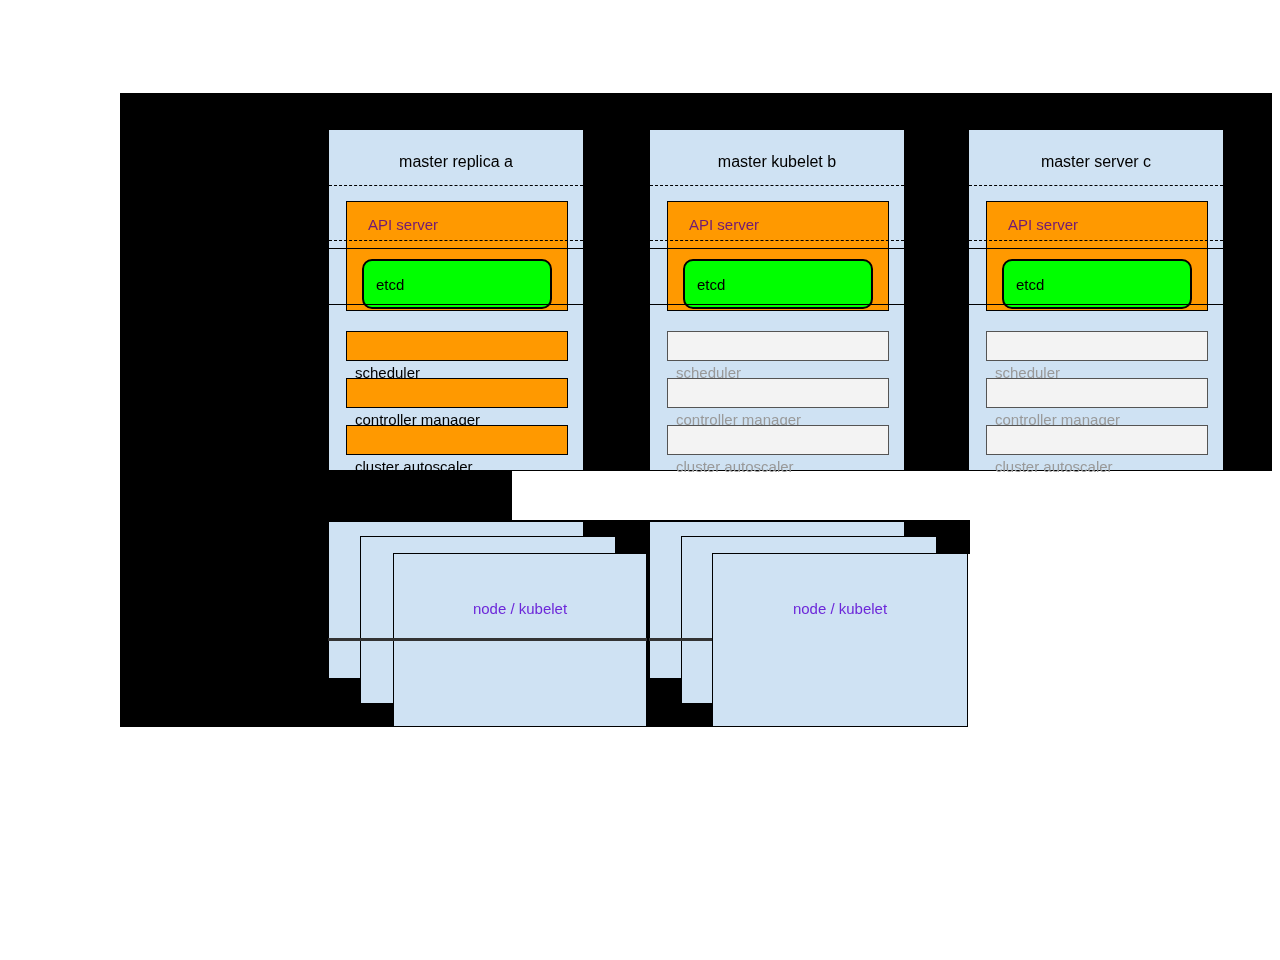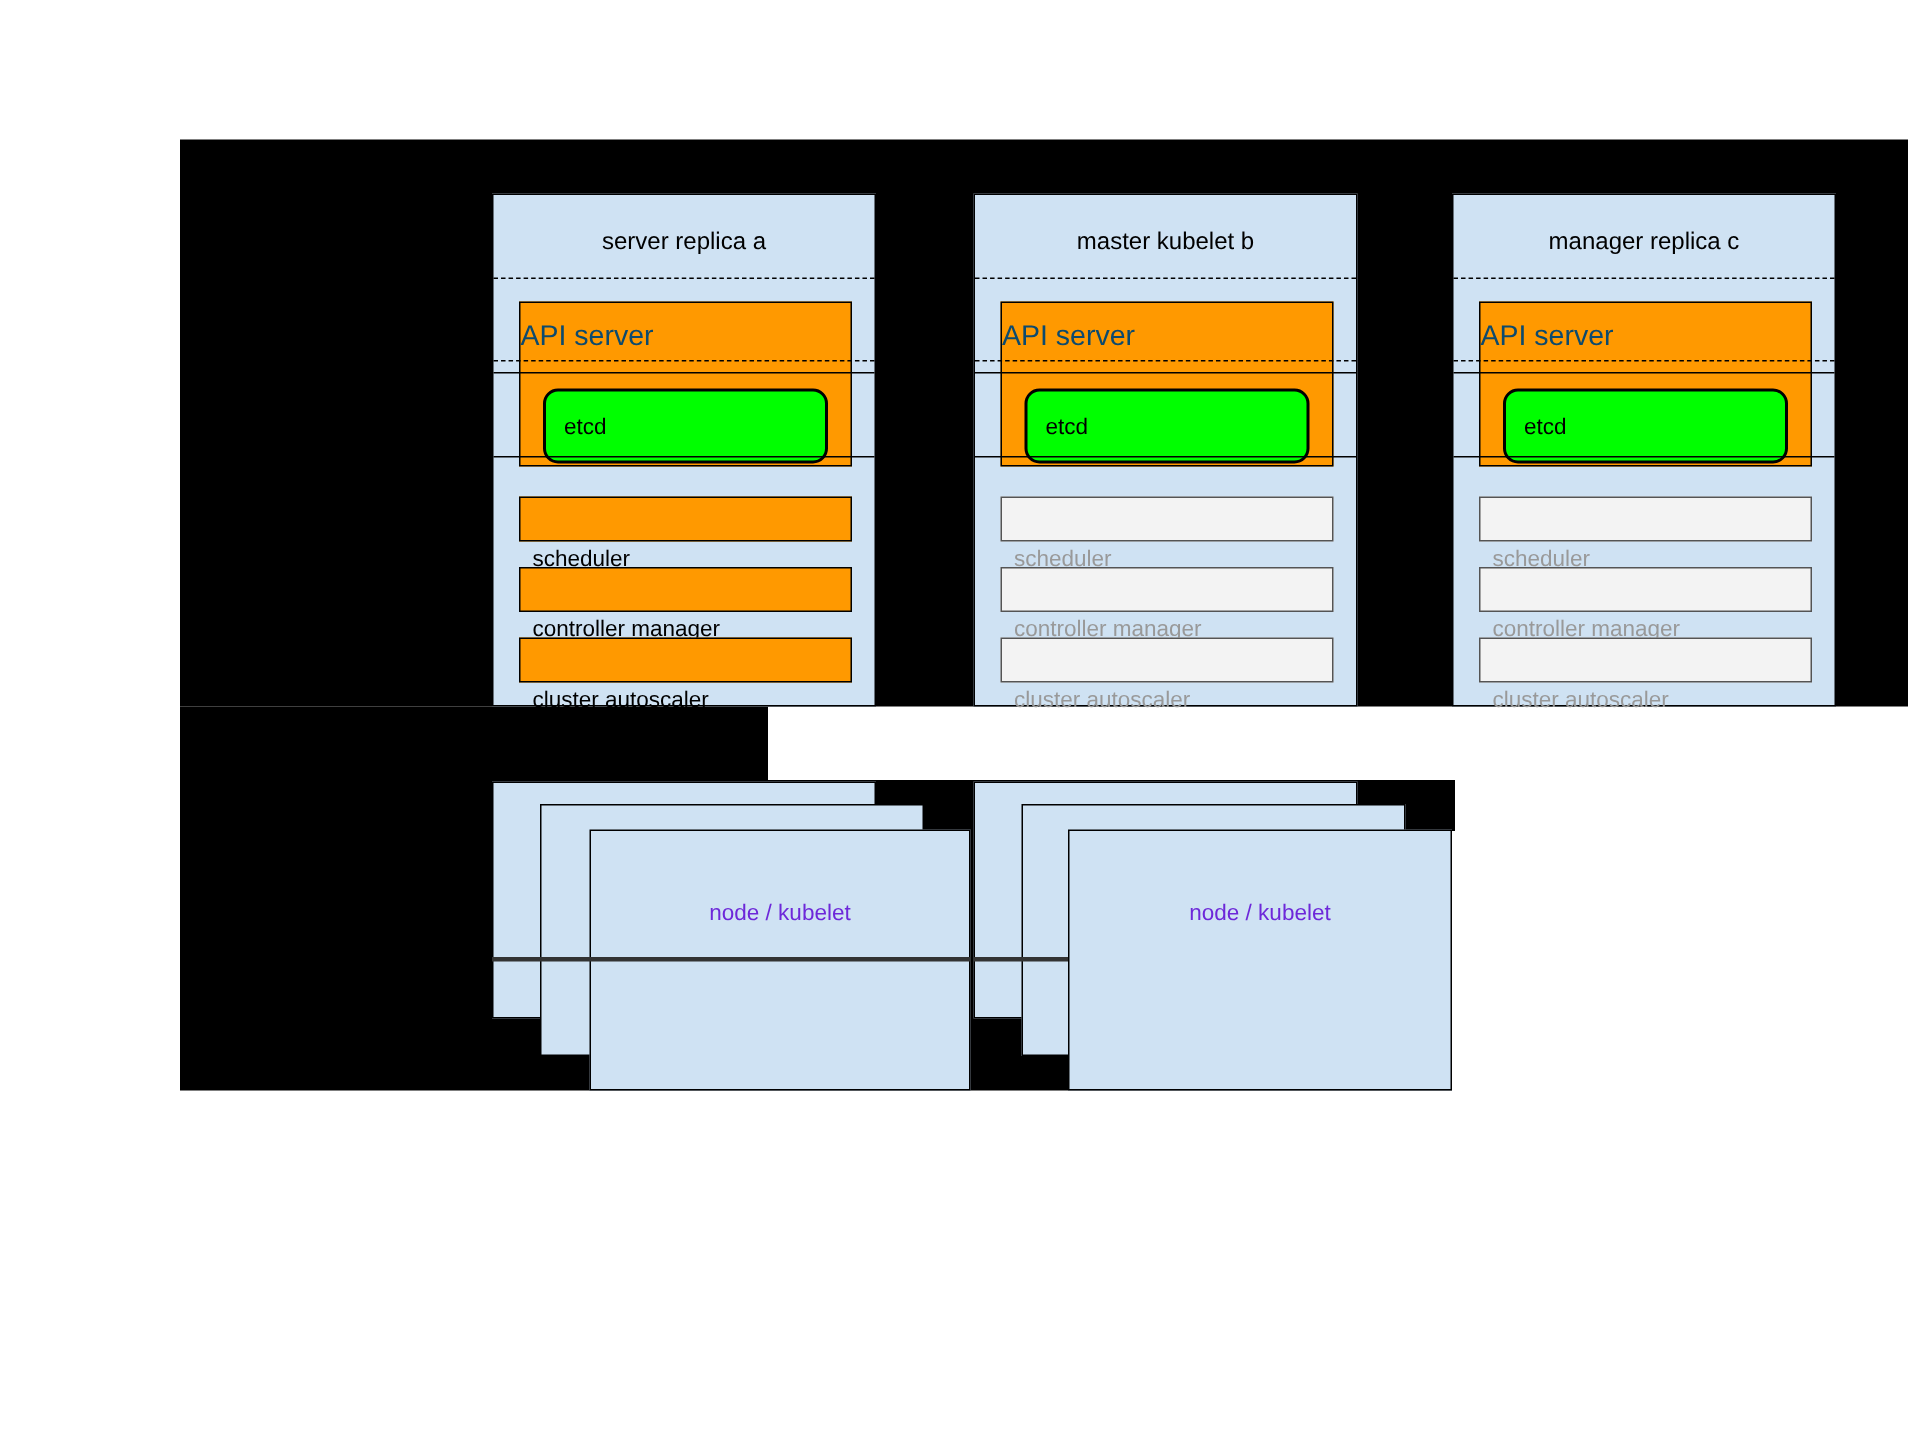--- a/index.html
+++ b/index.html
@@ -11,40 +11,40 @@
   
   .master{position:absolute;top:129px;width:256px;height:342px;background:#cfe2f3;border:1px solid #000;box-sizing:border-box;}
   .master-title{position:absolute;left:0;right:0;top:22px;text-align:center;font-size:16px;line-height:20px;color:#000;}
   .hline{position:absolute;left:0;right:0;height:0;border-top:1.5px solid #000;}
   .hline-dash{position:absolute;left:0;right:0;height:0;border-top:1.5px dashed #000;}
   .comp{position:absolute;left:17px;right:15px;border:1px solid #000;box-sizing:border-box;background:#ff9900;}
   .comp .lbl{position:absolute;left:8px;top:0;bottom:0;display:flex;align-items:center;font-size:15px;color:#000;white-space:nowrap;margin-top:40px;}
   .comp.inactive{background:#f3f3f3;border:1px solid #545454;}
   .comp.inactive .lbl{color:#999999;}
   .apibox{position:absolute;left:17px;right:15px;top:71px;height:110px;background:#ff9900;border:1px solid #000;box-sizing:border-box;}
-  .apibox .api-lbl{position:absolute;left:0;top:13px;font-size:19px;line-height:20px;color:#0c4a6e;}
+  .apibox .api-lbl{position:absolute;left:21px;top:13px;font-size:15px;line-height:20px;color:#701a75;}
   .etcd{position:absolute;left:15px;right:15px;top:57px;height:50px;background:#00ff00;border:2px solid #000;border-radius:10px;box-sizing:border-box;}
   .etcd .lbl{position:absolute;left:12px;top:0;bottom:0;display:flex;align-items:center;font-size:15px;color:#000;}
   
   .node{position:absolute;background:#cfe2f3;border:1px solid #000;box-sizing:border-box;}
   .node-label{position:absolute;left:0;right:0;top:46px;text-align:center;font-size:15px;line-height:18px;color:#6d28d9;}
   .nline{position:absolute;height:3px;background:#333333;}
 </style>
 </head>
 <body>
 
 <div class="canvas">
 
   <div class="blk" style="left:120px;top:93px;width:1152px;height:378px"></div>
   <div class="blk" style="left:120px;top:471px;width:392px;height:49px"></div>
   <div class="blk" style="left:120px;top:520px;width:848px;height:207px"></div>
   <div class="blk" style="left:649px;top:520px;width:321px;height:34px"></div>
 
   <div class="master" style="left:328px;">
-    <div class="master-title">server replica a</div>
+    <div class="master-title">master replica a</div>
     <div class="hline-dash" style="top:55px"></div>
     <div class="apibox">
       <div class="api-lbl">API server</div>
       <div class="etcd">
         <div class="lbl">etcd</div>
       </div>
     </div>
     <div class="hline-dash" style="top:110px"></div>
     <div class="hline" style="top:118px"></div>
     <div class="hline" style="top:174px"></div>
@@ -76,21 +76,21 @@
     </div>
     <div class="comp inactive" style="top:248px;height:30px">
       <div class="lbl">controller manager</div>
     </div>
     <div class="comp inactive" style="top:295px;height:30px">
       <div class="lbl">cluster autoscaler</div>
     </div>
   </div>
 
   <div class="master" style="left:968px;">
-    <div class="master-title">manager replica c</div>
+    <div class="master-title">master server c</div>
     <div class="hline-dash" style="top:55px"></div>
     <div class="apibox">
       <div class="api-lbl">API server</div>
       <div class="etcd">
         <div class="lbl">etcd</div>
       </div>
     </div>
     <div class="hline-dash" style="top:110px"></div>
     <div class="hline" style="top:118px"></div>
     <div class="hline" style="top:174px"></div>

